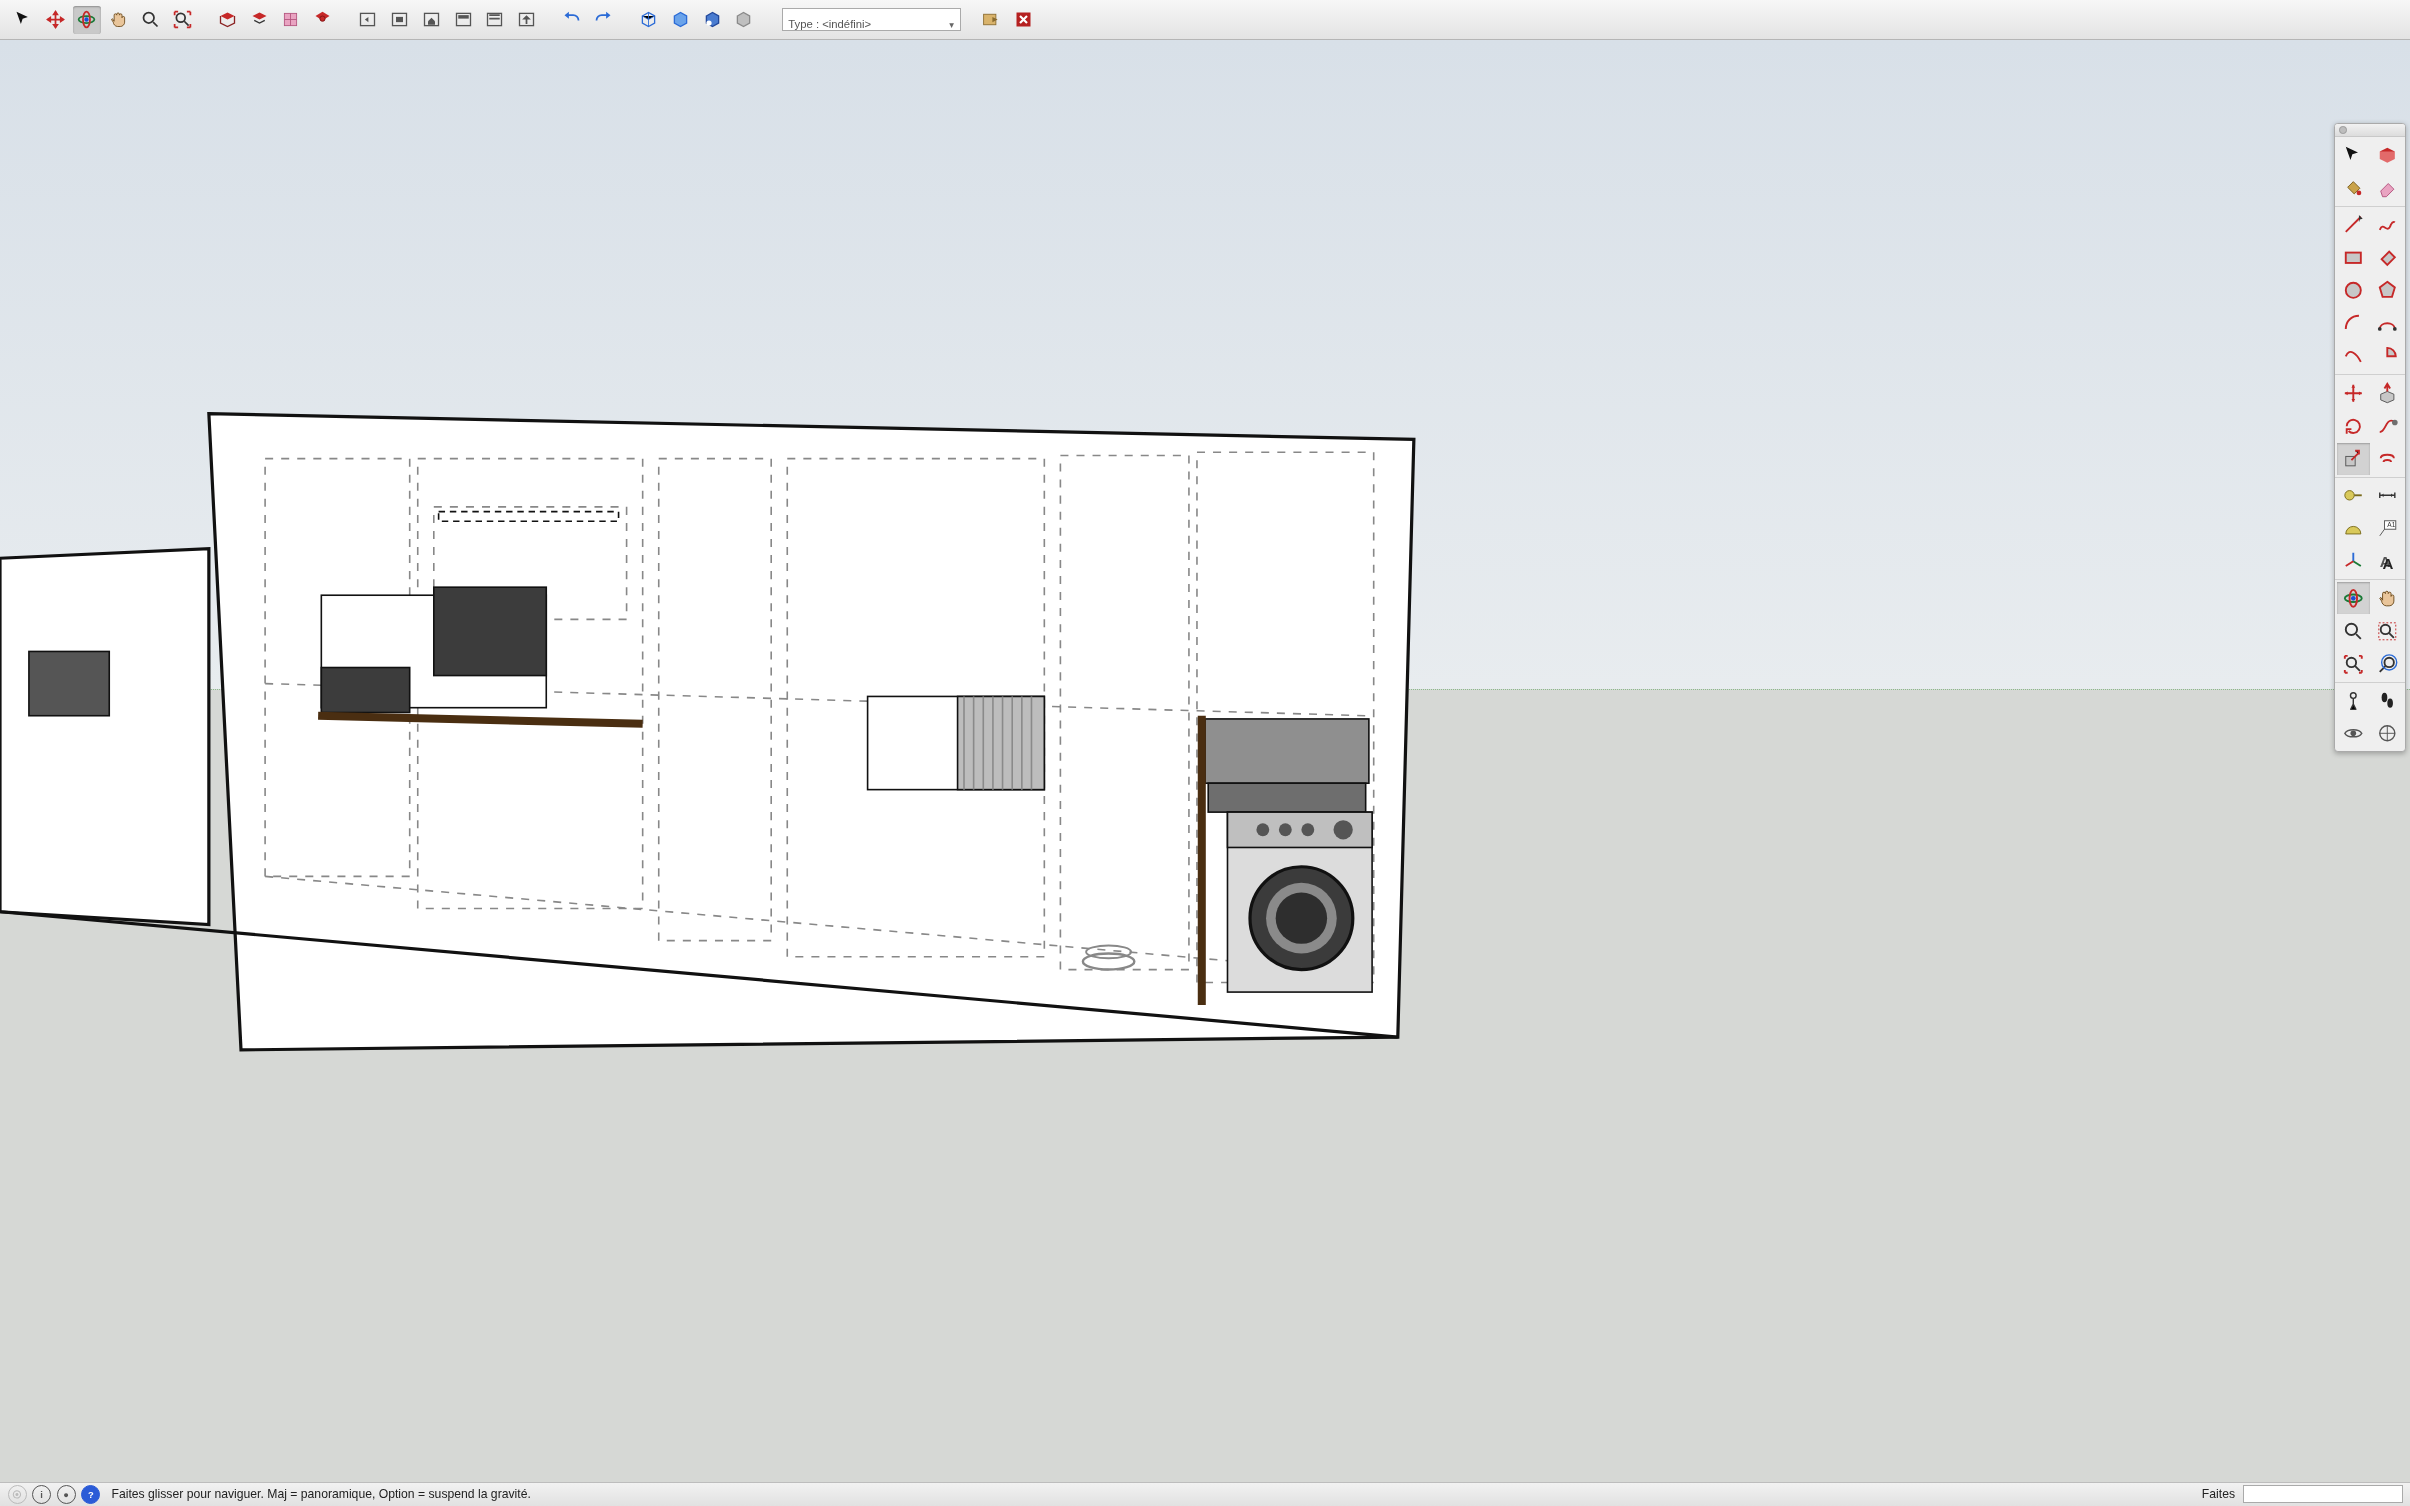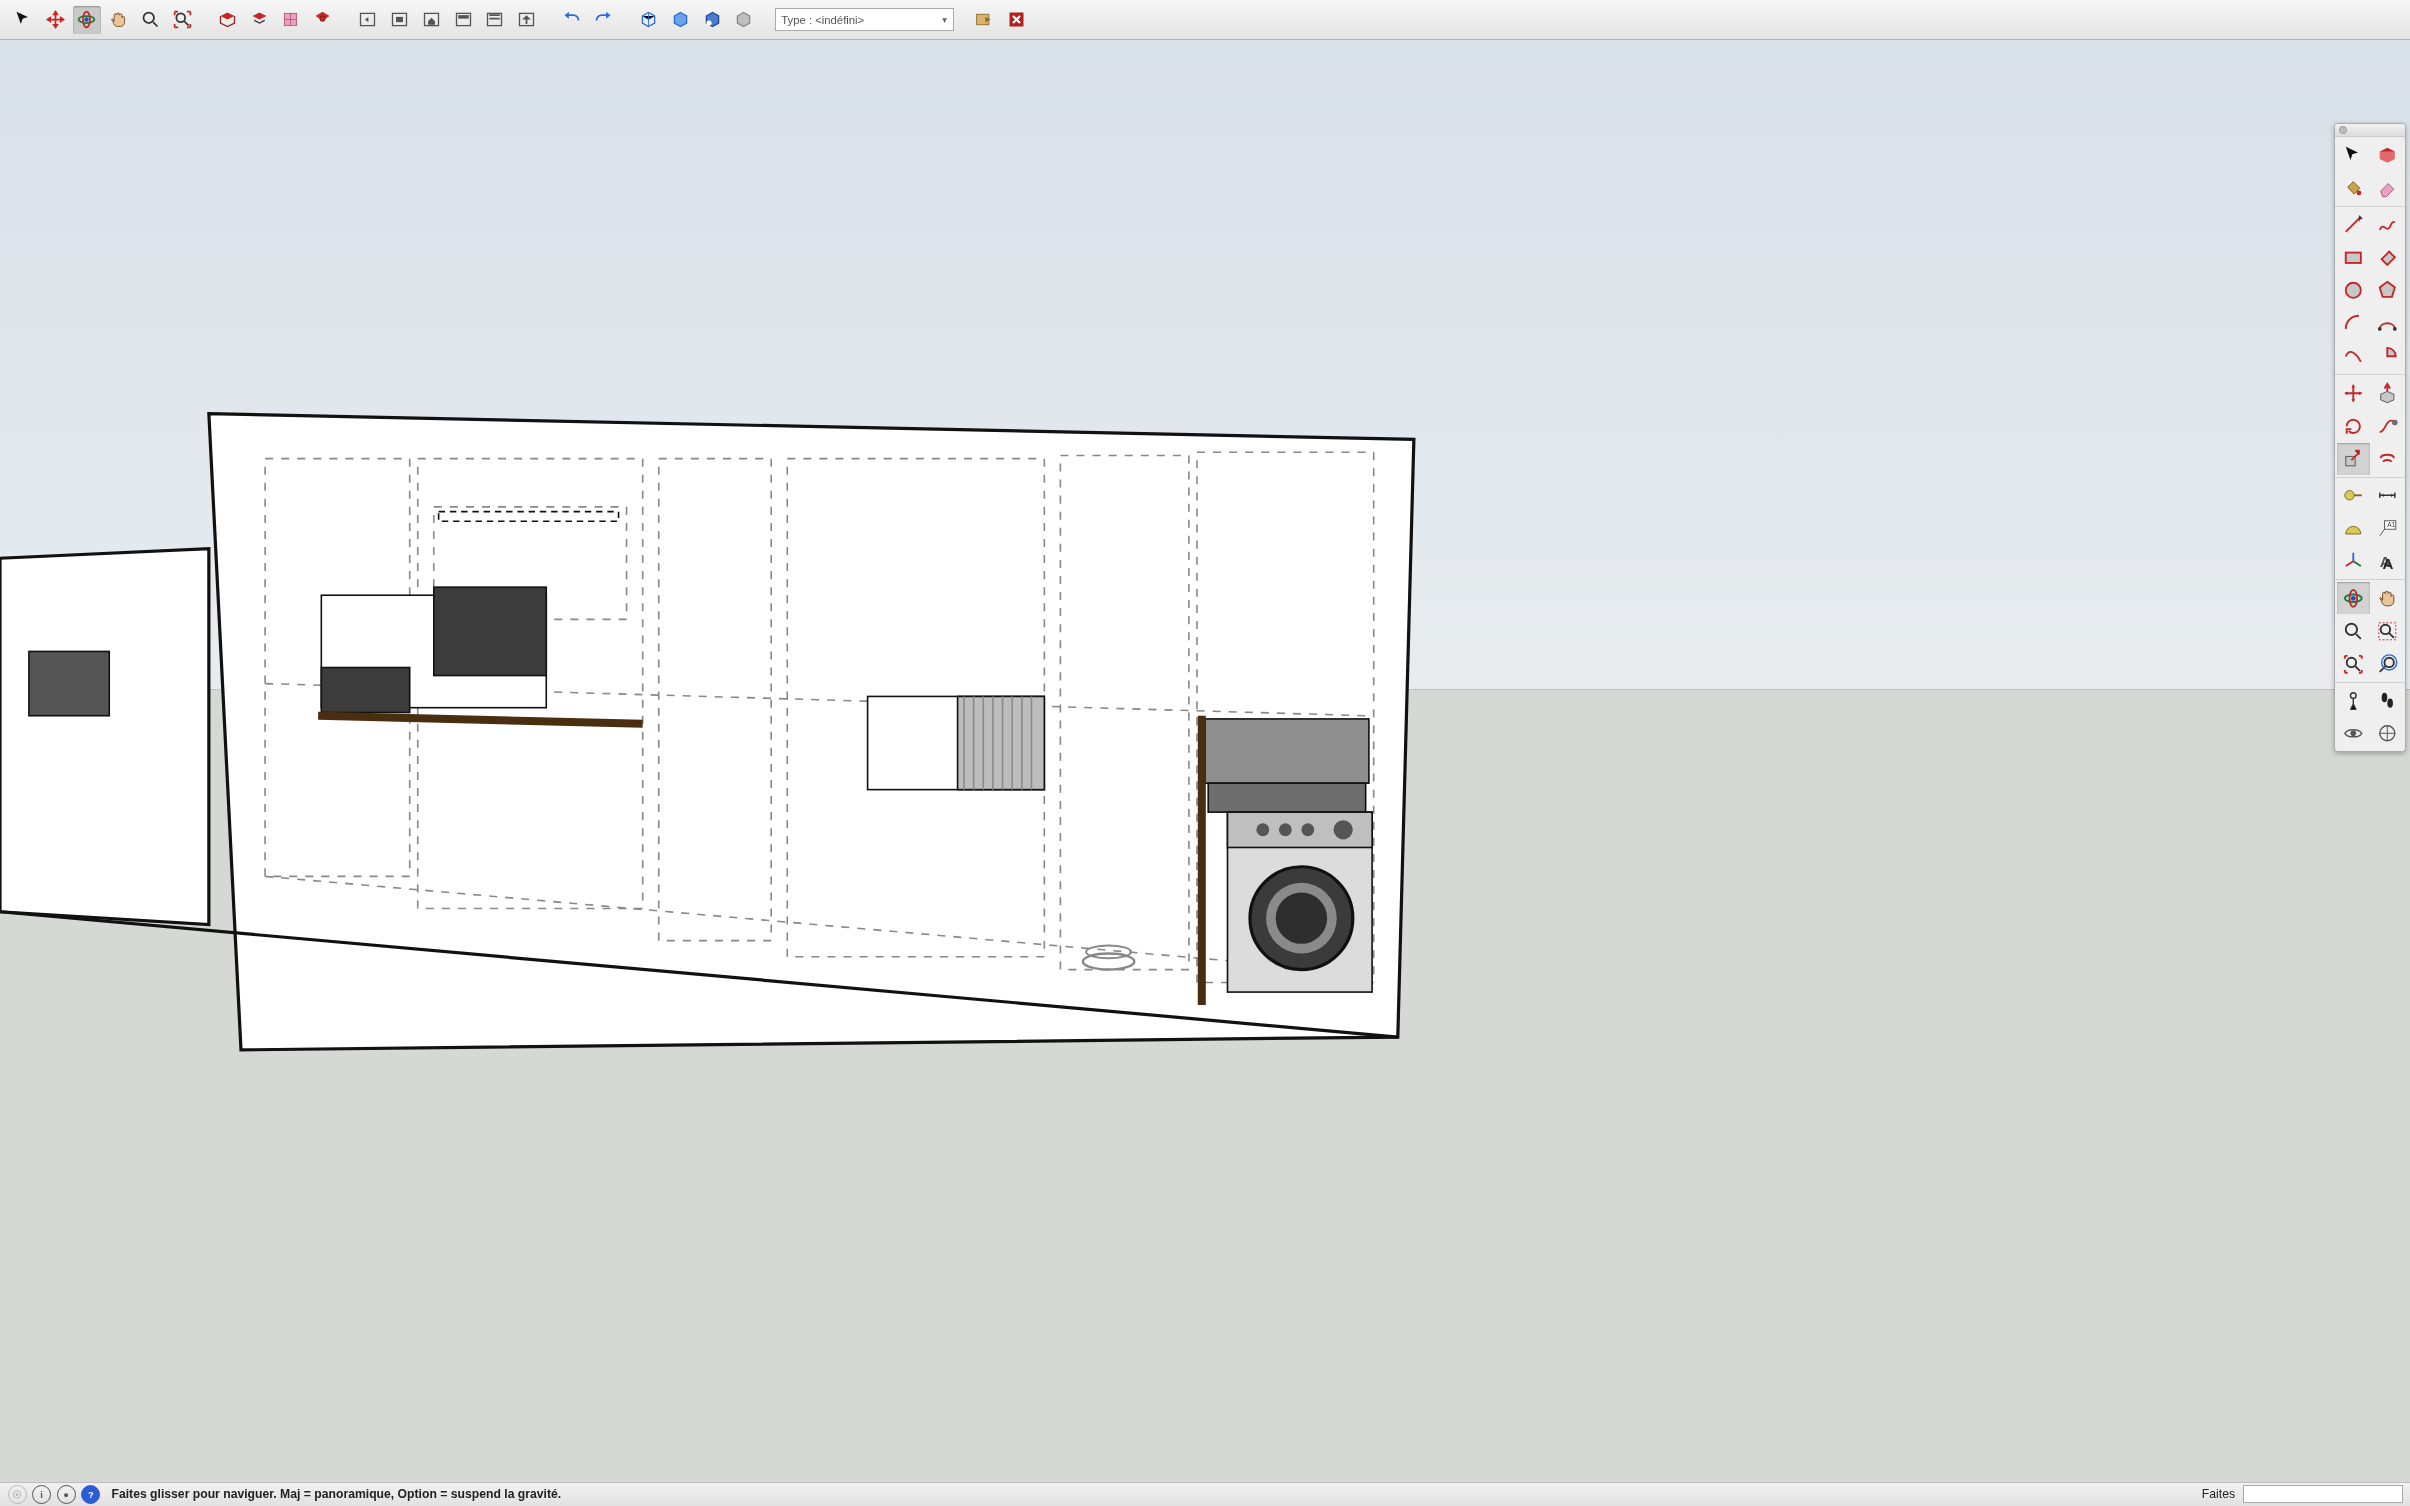--- a/index.html
+++ b/index.html
@@ -19,28 +19,28 @@
   .topbar .sep { width: 9.4px; }
   .tb-btn {
     width: 28px; height: 28px;
     display: flex; align-items: center; justify-content: center;
     border-radius: 2.8px;
     cursor: pointer;
   }
   .tb-btn.active { background: #c9c9c9; box-shadow: inset 0 0.9px 1.9px rgba(0,0,0,0.3); }
   .tb-btn svg { width: 21px; height: 21px; }
   .type-dd {
-    margin-left: 13px;
+    margin-left: 20px;
     width: 179px; height: 22.6px;
     background: #fff;
     border: 0.9px solid #aaa;
     padding: 0 5.6px;
     font-size: 11.3px;
     color: #555;
-    display: flex; align-items: center; justify-content: space-between;
+    display: flex; align-items: flex-end; justify-content: space-between;
   }
   .type-dd .chev { font-size: 9.4px; color: #666; }
 
   
   .viewport {
     flex: 1;
     position: relative;
     overflow: hidden;
   }
   .sky {
@@ -115,21 +115,21 @@
   }
   .st-icn {
     width: 19px; height: 19px; border-radius: 50%;
     display: flex; align-items: center; justify-content: center;
     border: 1.4px solid #555;
     font-size: 9.4px; color: #555;
     font-weight: bold;
   }
   .st-icn.blue { background: #2b5bd7; color: #fff; border-color: #2b5bd7; }
   .st-icn.inactive { border-color: #bbb; color: #bbb; }
-  .statusbar .hint { margin-left: 5.6px; flex: 1; white-space: nowrap; overflow: hidden; text-overflow: ellipsis; font-weight: bold; }
+  .statusbar .hint { margin-left: 5.6px; flex: 1; white-space: nowrap; overflow: hidden; text-overflow: ellipsis; }
   .statusbar .mes-label { margin-right: 1.9px; }
   .statusbar .mes-val {
     width: 160px; height: 18px; background: #fff; border: 0.9px solid #aaa;
   }
 </style>
 </head>
 <body>
 
 <div class="topbar">
   <div class="tb-btn">

